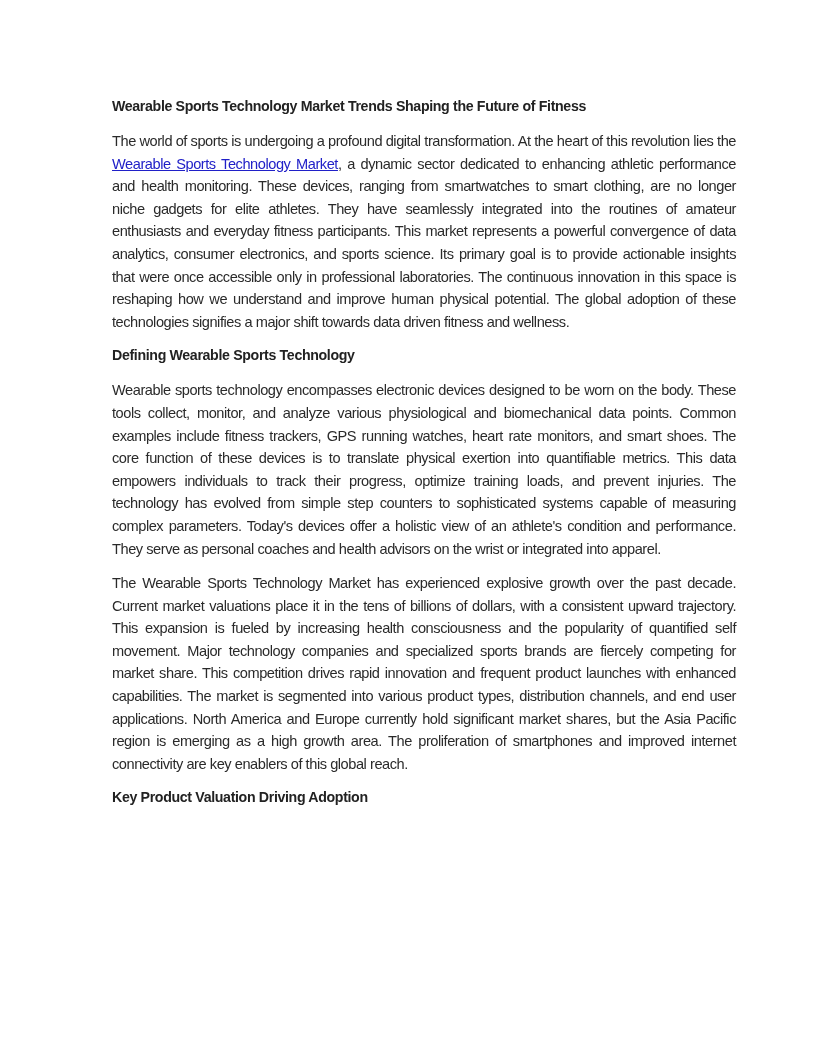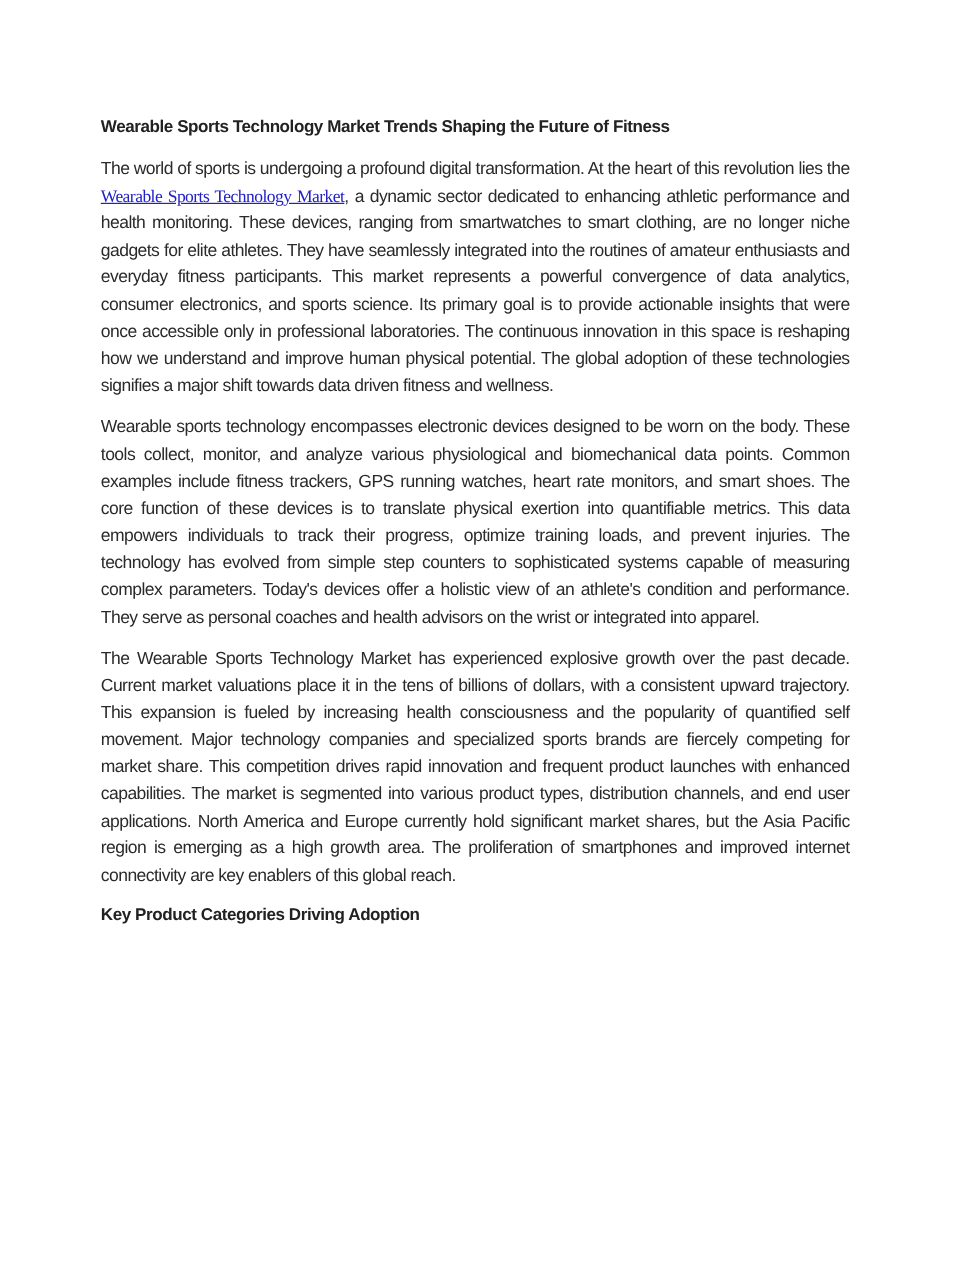--- a/index.html
+++ b/index.html
@@ -10,21 +10,21 @@
     body {
       width: 816px;
       height: 1056px;
       position: relative;
       overflow: hidden;
       font-family: "Liberation Sans", sans-serif;
       color: #222222;
     }
     .page {
       position: absolute;
-      left: 84px;
+      left: 112px;
       top: 96px;
       width: 624px;
     }
     .heading {
       font-weight: bold;
       font-size: 14.2px;
       line-height: 20px;
       margin: 0 0 14px 0;
       color: #222222;
       letter-spacing: -0.35px;
@@ -35,30 +35,30 @@
       line-height: 22.6px;
       text-align: justify;
       margin: 0 0 12px 0;
       color: #2a2a2a;
       letter-spacing: -0.45px;
     }
     .link {
       color: #1a0dab;
       color: #2020c8;
       text-decoration: underline;
-      font-family: Liberation Serif, serif;
     }
     .h1 { margin-top: 0; }
   </style>
 </head>
 <body>
 
 <div class="page">
   <h1 class="heading h1">Wearable Sports Technology Market Trends Shaping the Future of Fitness</h1>
 
   <p class="para"><span>The world of sports is undergoing a profound digital transformation. At the heart of this revolution lies the </span><a class="link" href="#">Wearable Sports Technology Market</a><span>, a dynamic sector dedicated to enhancing athletic performance and health monitoring. These devices, ranging from smartwatches to smart clothing, are no longer niche gadgets for elite athletes. They have seamlessly integrated into the routines of amateur enthusiasts and everyday fitness participants. This market represents a powerful convergence of data analytics, consumer electronics, and sports science. Its primary goal is to provide actionable insights that were once accessible only in professional laboratories. The continuous innovation in this space is reshaping how we understand and improve human physical potential. The global adoption of these technologies signifies a major shift towards data driven fitness and wellness.</span></p>
 
+  <h2 class="heading">Defining Wearable Sports Technology</h2>
   <p class="para">Wearable sports technology encompasses electronic devices designed to be worn on the body. These tools collect, monitor, and analyze various physiological and biomechanical data points. Common examples include fitness trackers, GPS running watches, heart rate monitors, and smart shoes. The core function of these devices is to translate physical exertion into quantifiable metrics. This data empowers individuals to track their progress, optimize training loads, and prevent injuries. The technology has evolved from simple step counters to sophisticated systems capable of measuring complex parameters. Today's devices offer a holistic view of an athlete's condition and performance. They serve as personal coaches and health advisors on the wrist or integrated into apparel.</p>
 
   <p class="para">The Wearable Sports Technology Market has experienced explosive growth over the past decade. Current market valuations place it in the tens of billions of dollars, with a consistent upward trajectory. This expansion is fueled by increasing health consciousness and the popularity of quantified self movement. Major technology companies and specialized sports brands are fiercely competing for market share. This competition drives rapid innovation and frequent product launches with enhanced capabilities. The market is segmented into various product types, distribution channels, and end user applications. North America and Europe currently hold significant market shares, but the Asia Pacific region is emerging as a high growth area. The proliferation of smartphones and improved internet connectivity are key enablers of this global reach.</p>
 
-  <h2 class="heading">Key Product Categories Driving Adoption</h2>
+  <h2 class="heading">Key Product Valuation Driving Adoption</h2>
 </div>
 
 </body></html>

